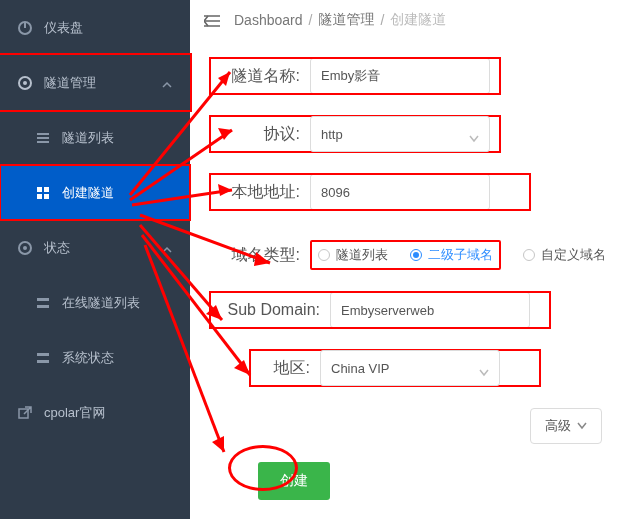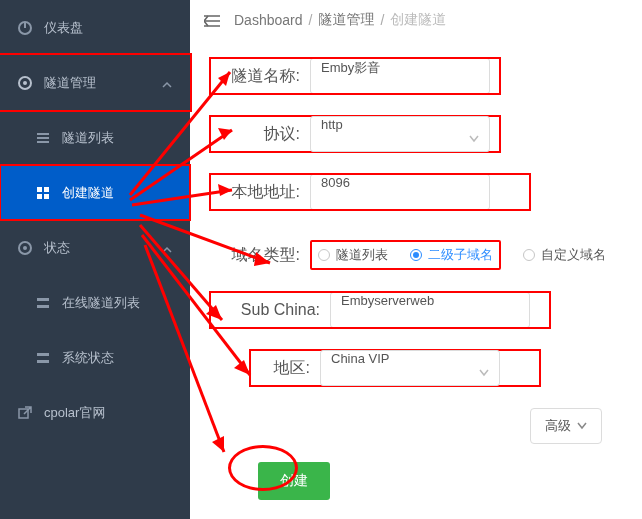--- a/index.html
+++ b/index.html
@@ -13,21 +13,21 @@
   .side-sub { padding-left: 36px !important; }
   .content { margin-left: 190px; padding: 0 0 20px 0; }
   .topbar { display: flex; align-items: center; height: 40px; padding: 4px 14px; font-size: 14px; color: #777; }
   .topbar .tog { width: 16px; height: 12px; margin-right: 14px; }
   .crumb-sep { margin: 0 6px; color: #aaa; }
   .crumb-last { color: #bcbcbc; }
   .form { padding: 18px 20px 10px 20px; }
   .row { display: flex; align-items: center; margin-bottom: 22px; }
   .row .label { width: 100px; text-align: right; padding-right: 10px; color: #555; font-size: 16px; }
   .row .control { flex: 1; }
-  .inp { border: 1px solid #dcdcdc; border-radius: 3px; height: 36px; width: 180px; padding: 0 10px; font-size: 13px; color: #555; background: #fff; display: inline-flex; align-items: flex-start; }
+  .inp { border: 1px solid #dcdcdc; border-radius: 3px; height: 36px; width: 180px; padding: 0 10px; font-size: 13px; color: #555; background: #fff; display: inline-flex; align-items: center; }
   .select { position: relative; }
   .select .chev { position: absolute; right: 10px; top: 14px; }
   .radios { display: flex; align-items: center; gap: 22px; }
   .radio { display: inline-flex; align-items: center; gap: 6px; font-size: 13px; }
   .radio .circ { width: 12px; height: 12px; border: 1px solid #c6c6c6; border-radius: 50%; display: inline-flex; align-items: center; justify-content: center; }
   .radio.sel .circ { border-color: #2b8cff; }
   .radio.sel .circ::after { content: ""; width: 6px; height: 6px; background: #2b8cff; border-radius: 50%; }
   .radio.sel { color: #2b8cff; }
   .adv-row { display: flex; justify-content: flex-end; padding-right: 20px; margin: 6px 0 18px 0; }
   .adv-btn { border: 1px solid #dcdcdc; border-radius: 4px; padding: 8px 14px; font-size: 13px; color: #555; display: inline-flex; align-items: center; gap: 6px; cursor: pointer; background: #fff; }
@@ -180,21 +180,21 @@
             </span>
         </span>
         <span class="radio">
             <span class="circ"></span>
             <span>自定义域名</span>
           </span>
       </div>
     </div>
 
     <div class="row hl-red" style="width:340px;">
-      <div class="label" style="width:120px;">Sub China:</div>
+      <div class="label" style="width:120px;">Sub Domain:</div>
       <div class="control"><div class="inp" style="width:200px;">
             <span>Embyserverweb</span>
           </div></div>
     </div>
 
     <div class="row hl-red" style="width:290px;margin-left:40px;">
       <div class="label" style="width:70px;">地区:</div>
       <div class="control"><div class="inp select">
             <span>China VIP</span>
             <span class="chev"><svg width="10" height="8">

